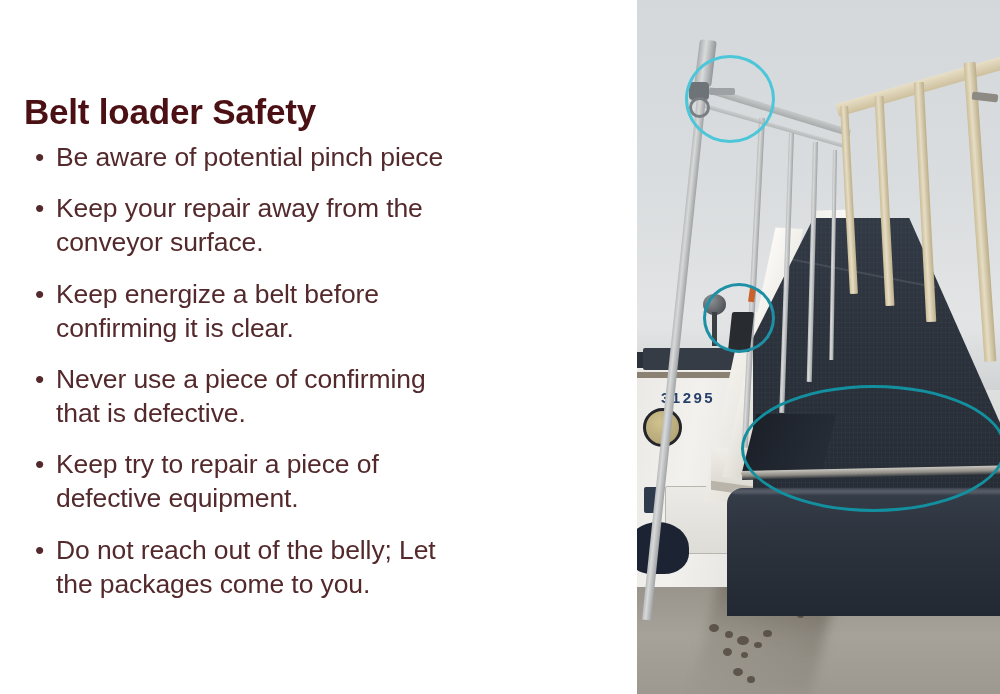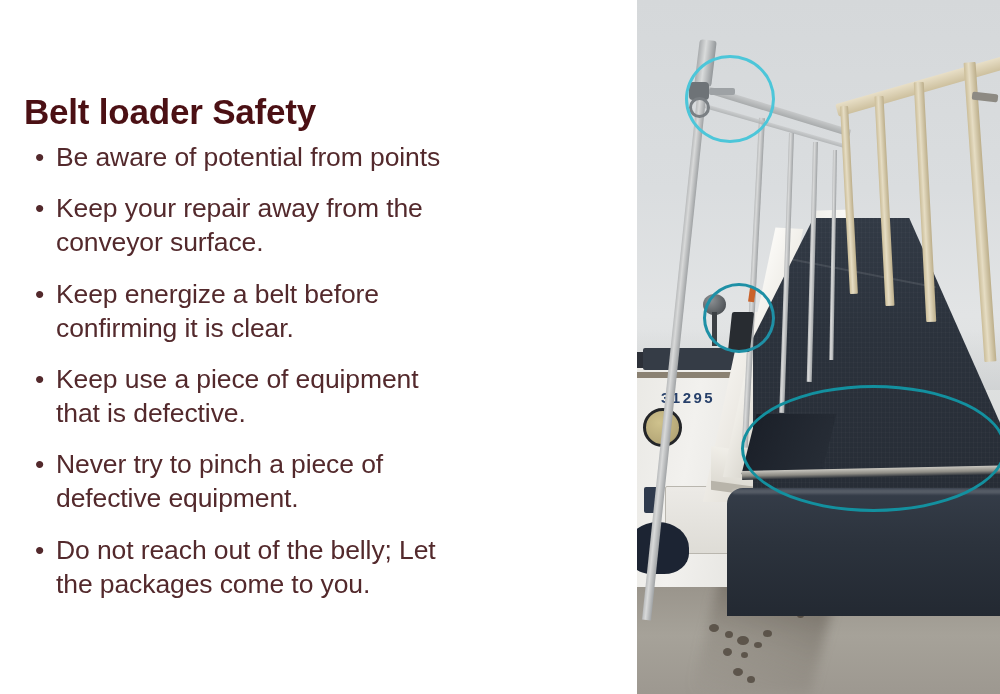--- a/index.html
+++ b/index.html
@@ -476,44 +476,44 @@
 <div id="slide">
 
   <div id="text-col">
 
     <h1 id="slide-title">Belt loader Safety</h1>
 
     <ul id="bullet-list">
 
       <li>
         <span class="bullet-dot">•</span>
-        <span class="bullet-text">Be aware of potential from points</span>
+        <span class="bullet-text">Be aware of potential pinch piece</span>
       </li>
 
       <li>
         <span class="bullet-dot">•</span>
         <span class="bullet-text">Keep your repair away from the
 conveyor surface.</span>
       </li>
 
       <li>
         <span class="bullet-dot">•</span>
         <span class="bullet-text">Keep energize a belt before
 confirming it is clear.</span>
       </li>
 
       <li>
         <span class="bullet-dot">•</span>
-        <span class="bullet-text">Keep use a piece of equipment
+        <span class="bullet-text">Never use a piece of confirming
 that is defective.</span>
       </li>
 
       <li>
         <span class="bullet-dot">•</span>
-        <span class="bullet-text">Never try to pinch a piece of
+        <span class="bullet-text">Keep try to repair a piece of
 defective equipment.</span>
       </li>
 
       <li>
         <span class="bullet-dot">•</span>
         <span class="bullet-text">Do not reach out of the belly; Let
 the packages come to you.</span>
       </li>
 
     </ul>

